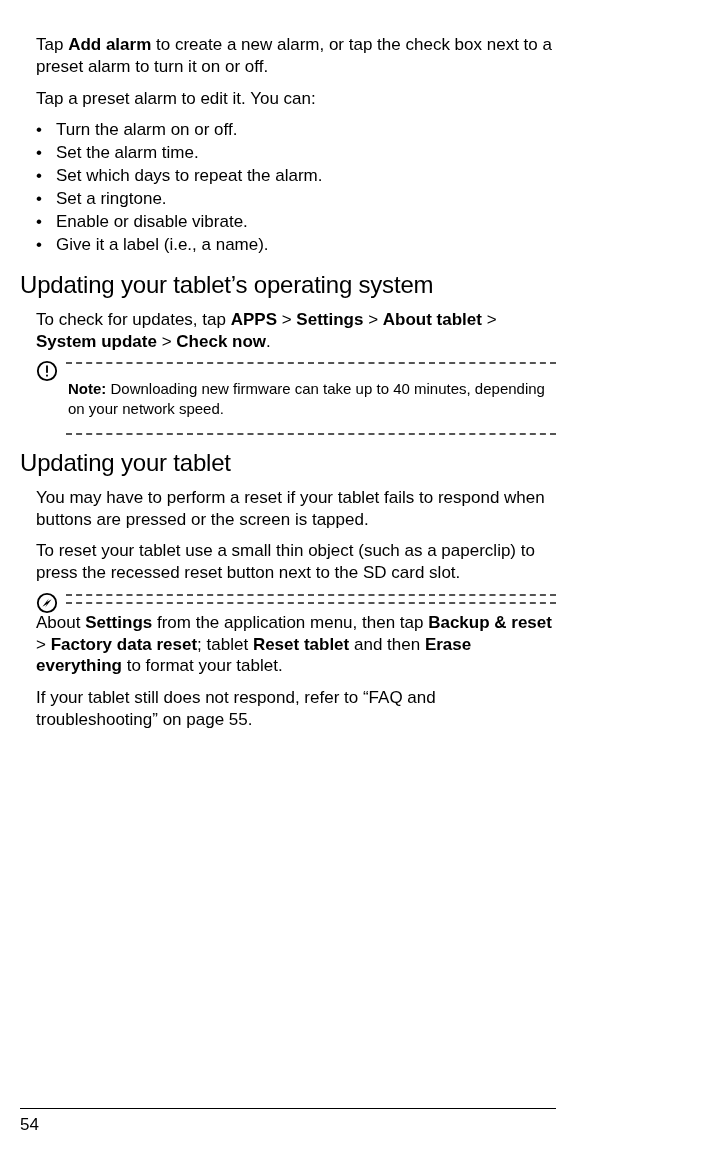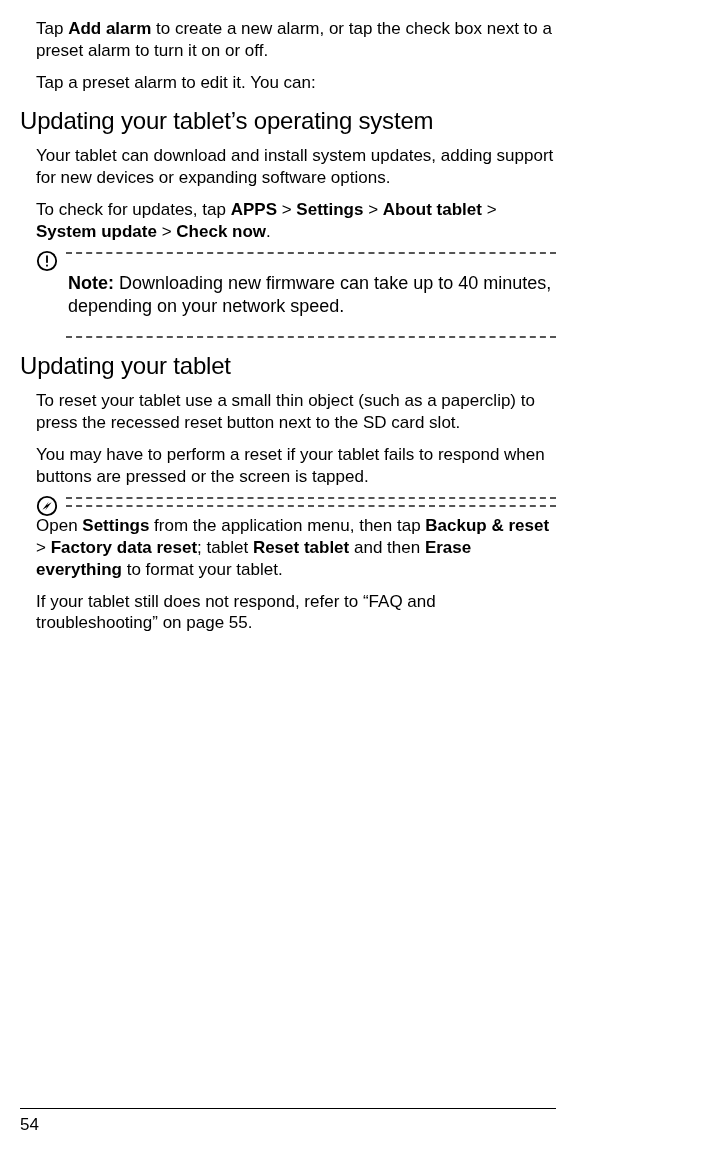--- a/index.html
+++ b/index.html
@@ -6,21 +6,21 @@
     margin: 0;
     padding: 0;
     background: #fff;
     font-family: Arial, Helvetica, sans-serif;
     color: #000;
   }
   .page {
     width: 576px;
     height: 1149px;
     box-sizing: border-box;
-    padding: 18px 20px 0 20px;
+    padding: 34px 20px 0 20px;
     position: relative;
   }
   .body-text {
     font-size: 17px;
     line-height: 1.28;
     margin: 0 0 10px 0;
   }
   .indent {
     margin-left: 16px;
   }
@@ -65,21 +65,21 @@
     position: absolute;
     left: 0;
     top: -2px;
   }
   .callout-icon svg {
     width: 22px;
     height: 22px;
   }
   .callout-body {
     margin-left: 32px;
-    font-size: 18px;
+    font-size: 15px;
     line-height: 1.28;
   }
   .b { font-weight: bold; }
   .footer-rule {
     position: absolute;
     left: 20px;
     right: 20px;
     bottom: 40px;
     border-top: 1.5px solid #000;
   }
@@ -94,24 +94,31 @@
 <body>
 
 <div class="page">
 
   <p class="body-text indent">
     <span>Tap </span><span class="b">Add alarm</span><span> to create a new alarm, or tap the check box next to a preset alarm to turn it on or off.</span>
   </p>
 
   <p class="body-text indent">Tap a preset alarm to edit it. You can:</p>
 
+  <ul class="bullets">
+    <li>Turn the alarm on or off.</li>
+    <li>Set the alarm time.</li>
+    <li>Set which days to repeat the alarm.</li>
+    <li>Set a ringtone.</li>
+    <li>Enable or disable vibrate.</li>
+    <li>Give it a label (i.e., a name).</li>
+  </ul>
 
   <h1 class="section">Updating your tablet’s operating system</h1>
 
-  <p class="body-text indent">Your tablet can download and install system updates, adding support for new devices or expanding software options.</p>
 
   <p class="body-text indent">
     <span>To check for updates, tap </span><span class="b">APPS</span><span> &gt; </span><span class="b">Settings</span><span> &gt; </span><span class="b">About tablet</span><span> &gt; </span><span class="b">System update</span><span> &gt; </span><span class="b">Check now</span><span>.</span>
   </p>
 
   <div class="callout">
     <span class="callout-icon">
       <svg viewBox="0 0 24 24">
           <circle cx="12" cy="12" r="10" fill="none" stroke="#000" stroke-width="2"></circle>
           <rect x="11" y="6" width="2" height="8" fill="#000"></rect>
@@ -120,37 +127,37 @@
     </span>
     <hr class="dashed">
     <p class="callout-body">
       <span class="b">Note:</span><span> Downloading new firmware can take up to 40 minutes, depending on your network speed.</span>
     </p>
     <hr class="dashed">
   </div>
 
   <h1 class="section">Updating your tablet</h1>
 
+  <p class="body-text indent">You may have to perform a reset if your tablet fails to respond when buttons are pressed or the screen is tapped.</p>
   <p class="body-text indent">To reset your tablet use a small thin object (such as a paperclip) to press the recessed reset button next to the SD card slot.</p>
-  <p class="body-text indent">You may have to perform a reset if your tablet fails to respond when buttons are pressed or the screen is tapped.</p>
 
 
 
   <div class="callout">
     <span class="callout-icon">
       <svg viewBox="0 0 24 24">
           <circle cx="12" cy="12" r="10" fill="none" stroke="#000" stroke-width="2"></circle>
           <path d="M7 16 L14 7 L12 11 L17 8 L10 17 L12 13 Z" fill="#000"></path>
         </svg>
     </span>
     <hr class="dashed">
     <hr class="dashed">
   </div>
 
   <p class="body-text indent">
-    <span>Open </span><span class="b">Settings</span><span> from the application menu, then tap </span><span class="b">Backup &amp; reset</span><span> &gt; </span><span class="b">Factory data reset</span><span>; tablet </span><span class="b">Reset tablet</span><span> and then </span><span class="b">Erase everything</span><span> to format your tablet.</span>
+    <span>About </span><span class="b">Settings</span><span> from the application menu, then tap </span><span class="b">Backup &amp; reset</span><span> &gt; </span><span class="b">Factory data reset</span><span>; tablet </span><span class="b">Reset tablet</span><span> and then </span><span class="b">Erase everything</span><span> to format your tablet.</span>
   </p>
 
   <p class="body-text indent">If your tablet still does not respond, refer to “FAQ and troubleshooting” on page 55.</p>
 
   <div class="footer-rule"></div>
   <div class="page-number">54</div>
 </div>
 
 </body></html>

